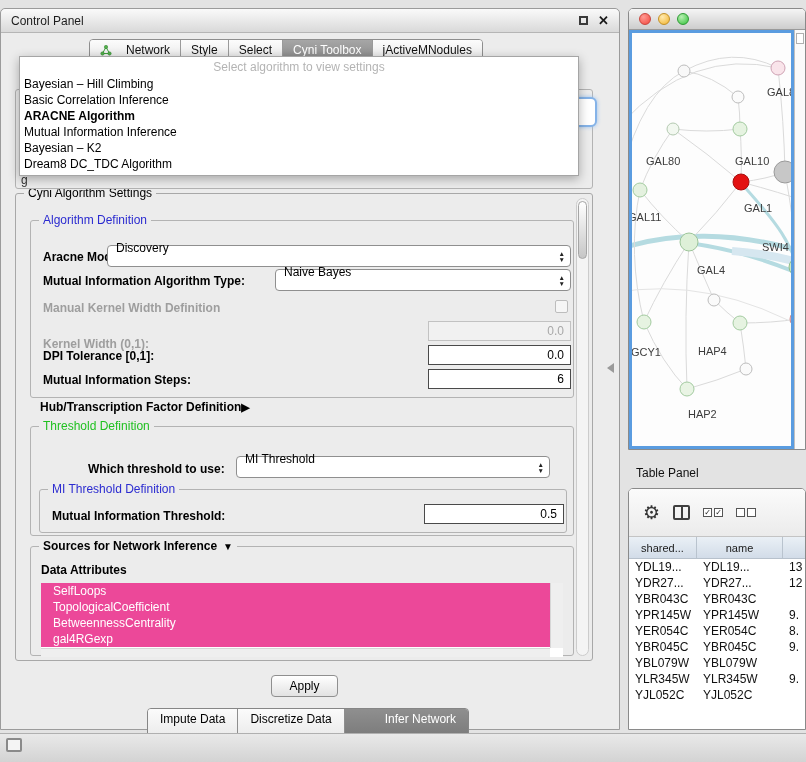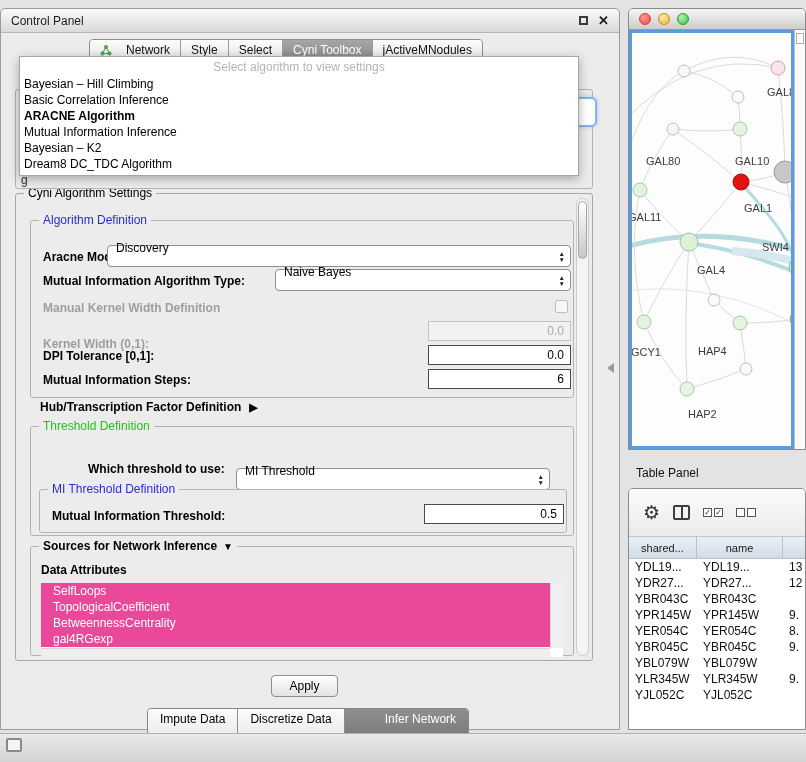--- a/index.html
+++ b/index.html
@@ -64,21 +64,21 @@
   .arrows { position:absolute; right:5px; top:50%; transform:translateY(-50%);
     display:flex; flex-direction:column; align-items:center; }
   .arrows span { font-size:6.5px; line-height:5.5px; color:#222; }
 
   .num-field { position:absolute; height:20px; background:#fff; border:1px solid #4a4a4a;
     font-size:12px; line-height:18px; text-align:right; padding:0 6px; color:#000; }
   .num-field.disabled { background:#f1f1f1; border-color:#c2c2c2; color:#a8a8a8; }
   .checkbox { position:absolute; width:13px; height:13px; background:#f6f6f6;
     border:1px solid #bdbdbd; border-radius:2px; }
 
-  .hub-row { position:absolute; left:24px; top:206px; display:flex; align-items:center; gap:8px;
+  .hub-row { position:absolute; left:24px; top:206px; display:flex; align-items:center; gap:0;
     font-size:12px; font-weight:bold; color:#000; }
   .hub-arrow { font-size:11px; color:#000; }
 
   .src-legend { position:absolute; top:-8px; left:8px; background:#ececec; padding:0 4px;
     display:flex; align-items:center; gap:6px; font-size:12px; font-weight:bold; color:#000; }
   .src-arrow { font-size:10px; }
 
   .attr-list { position:absolute; left:10px; top:36px; width:522px; height:74px;
     background:#fff; overflow:hidden; }
   .attr-item { height:16px; line-height:16px; font-size:12px; color:#fff;
@@ -249,21 +249,21 @@
 
       <div class="hub-row">
         <span>Hub/Transcription Factor Definition</span>
         <span class="hub-arrow">▶</span>
       </div>
 
       <div class="group threshold">
         <span class="legend green">Threshold Definition</span>
 
         <span class="lbl" style="left:57px;top:35px">Which threshold to use:</span>
-        <div class="combo" style="left:205px;top:41px;width:314px">
+        <div class="combo" style="left:205px;top:29px;width:314px">
           <span class="combo-text">MI Threshold</span>
           <span class="arrows">
               <span>▲</span>
               <span>▼</span>
             </span>
         </div>
 
         <div class="group mi-def">
           <span class="legend blue">MI Threshold Definition</span>
           <span class="lbl" style="left:12px;top:19px">Mutual Information Threshold:</span>

